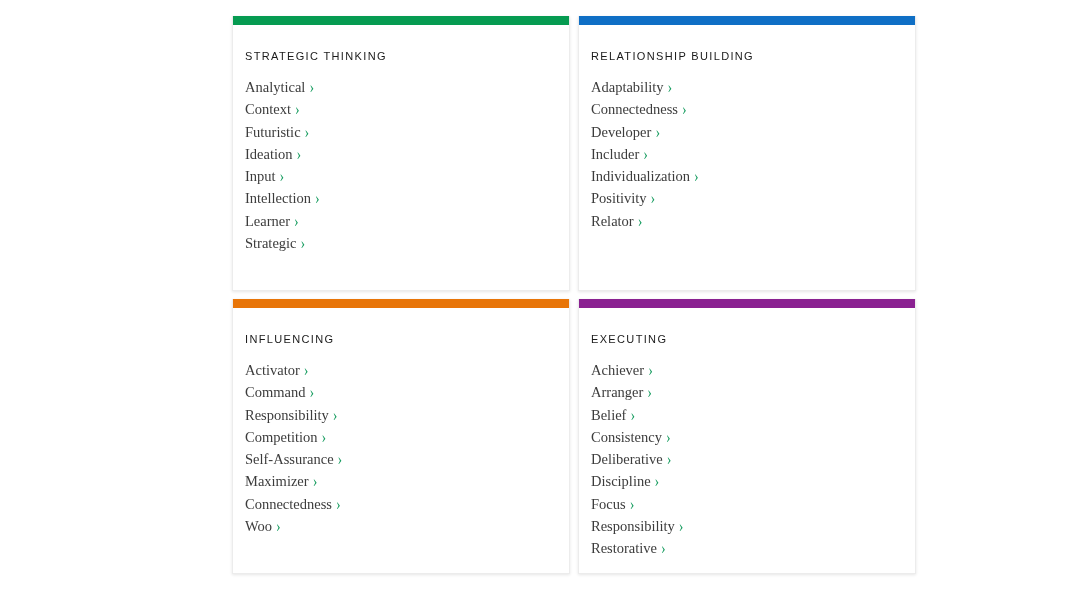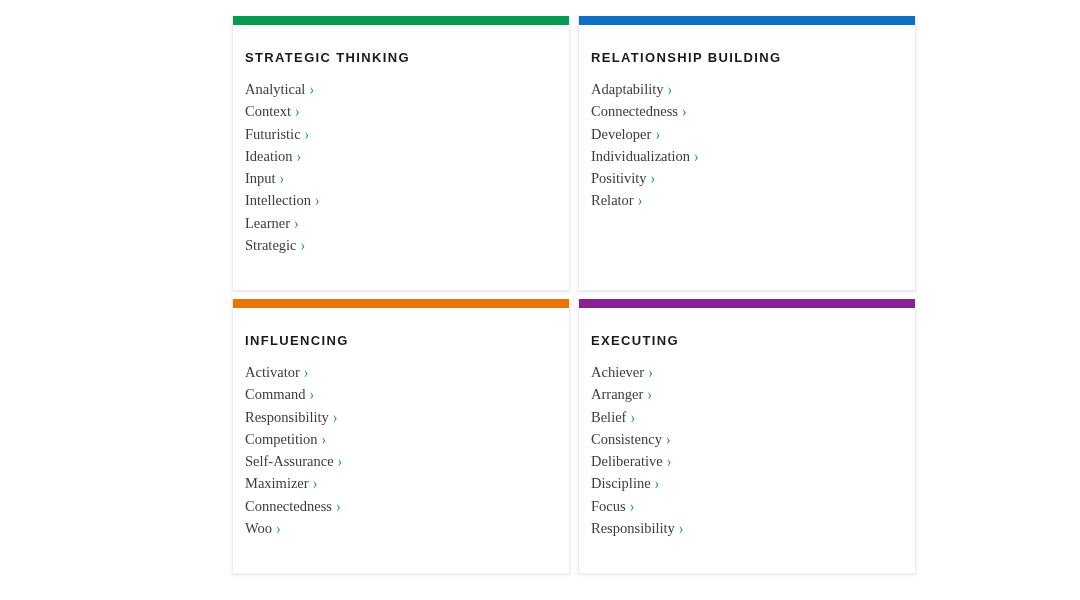--- a/index.html
+++ b/index.html
@@ -43,22 +43,22 @@
     width: 100%;
     flex: none;
   }
 
   .card-body {
     padding: 26px 12px 10px 12px;
     box-sizing: border-box;
   }
 
   .domain-title {
-    font-size: 13px;
-    font-weight: bold;
+    font-size: 11px;
+    font-weight: normal;
     letter-spacing: 1.35px;
     color: #1a1a1a;
     text-transform: uppercase;
     margin: 0 0 14px 0;
     line-height: 1;
   }
 
   .theme-list {
     list-style: none;
     margin: 0;
@@ -134,20 +134,23 @@
           <li>
             <a class="theme-item" href="#"><span class="theme-label">Adaptability</span><span class="chevron-icon" style="color: rgb(26, 158, 98);">›</span></a>
           </li>
           <li>
             <a class="theme-item" href="#"><span class="theme-label">Connectedness</span><span class="chevron-icon" style="color: rgb(26, 158, 98);">›</span></a>
           </li>
           <li>
             <a class="theme-item" href="#"><span class="theme-label">Developer</span><span class="chevron-icon" style="color: rgb(26, 158, 98);">›</span></a>
           </li>
           <li>
+            <a class="theme-item" href="#"><span class="theme-label">Includer</span><span class="chevron-icon" style="color: rgb(26, 158, 98);">›</span></a>
+          </li>
+          <li>
             <a class="theme-item" href="#"><span class="theme-label">Individualization</span><span class="chevron-icon" style="color: rgb(26, 158, 98);">›</span></a>
           </li>
           <li>
             <a class="theme-item" href="#"><span class="theme-label">Positivity</span><span class="chevron-icon" style="color: rgb(26, 158, 98);">›</span></a>
           </li>
           <li>
             <a class="theme-item" href="#"><span class="theme-label">Relator</span><span class="chevron-icon" style="color: rgb(26, 158, 98);">›</span></a>
           </li>
         </ul>
       </div>
@@ -206,16 +209,19 @@
           </li>
           <li>
             <a class="theme-item" href="#"><span class="theme-label">Discipline</span><span class="chevron-icon" style="color: rgb(26, 158, 98);">›</span></a>
           </li>
           <li>
             <a class="theme-item" href="#"><span class="theme-label">Focus</span><span class="chevron-icon" style="color: rgb(26, 158, 98);">›</span></a>
           </li>
           <li>
             <a class="theme-item" href="#"><span class="theme-label">Responsibility</span><span class="chevron-icon" style="color: rgb(26, 158, 98);">›</span></a>
           </li>
+          <li>
+            <a class="theme-item" href="#"><span class="theme-label">Restorative</span><span class="chevron-icon" style="color: rgb(26, 158, 98);">›</span></a>
+          </li>
         </ul>
       </div>
     </div>
   </div>
 
 </body></html>

